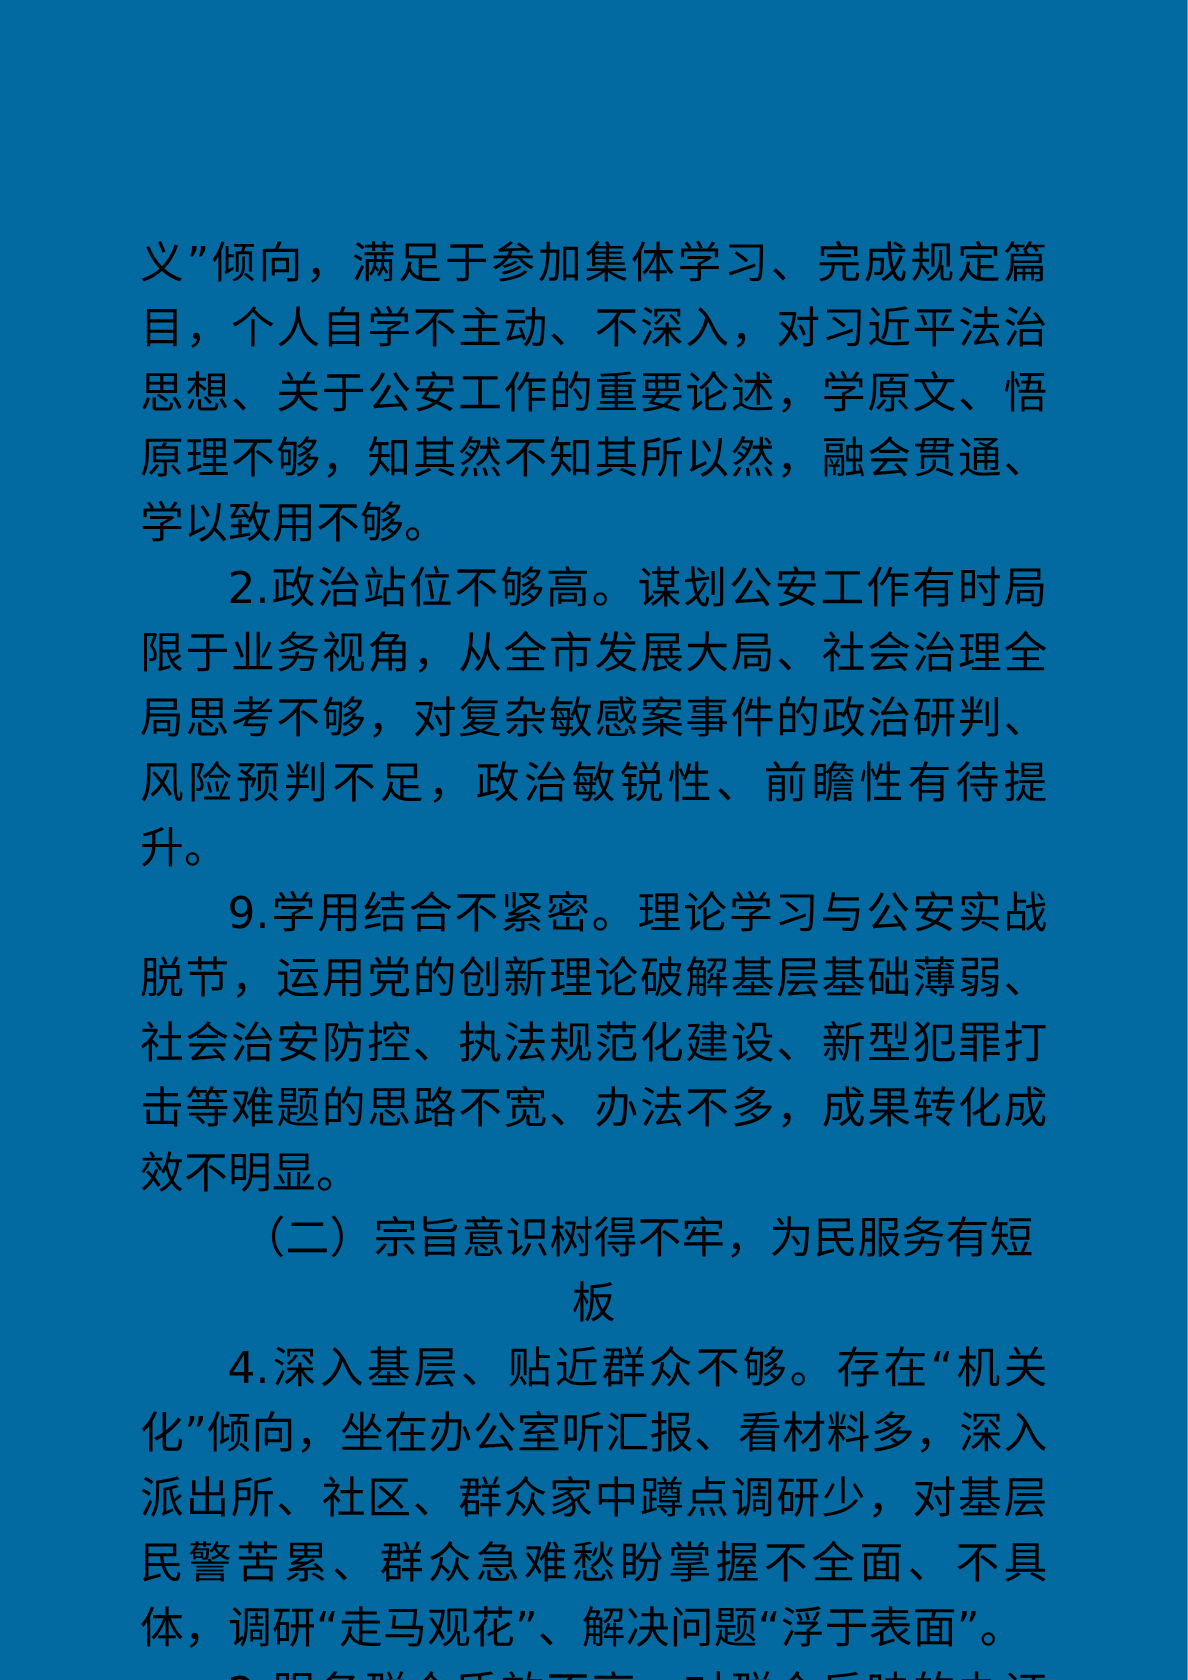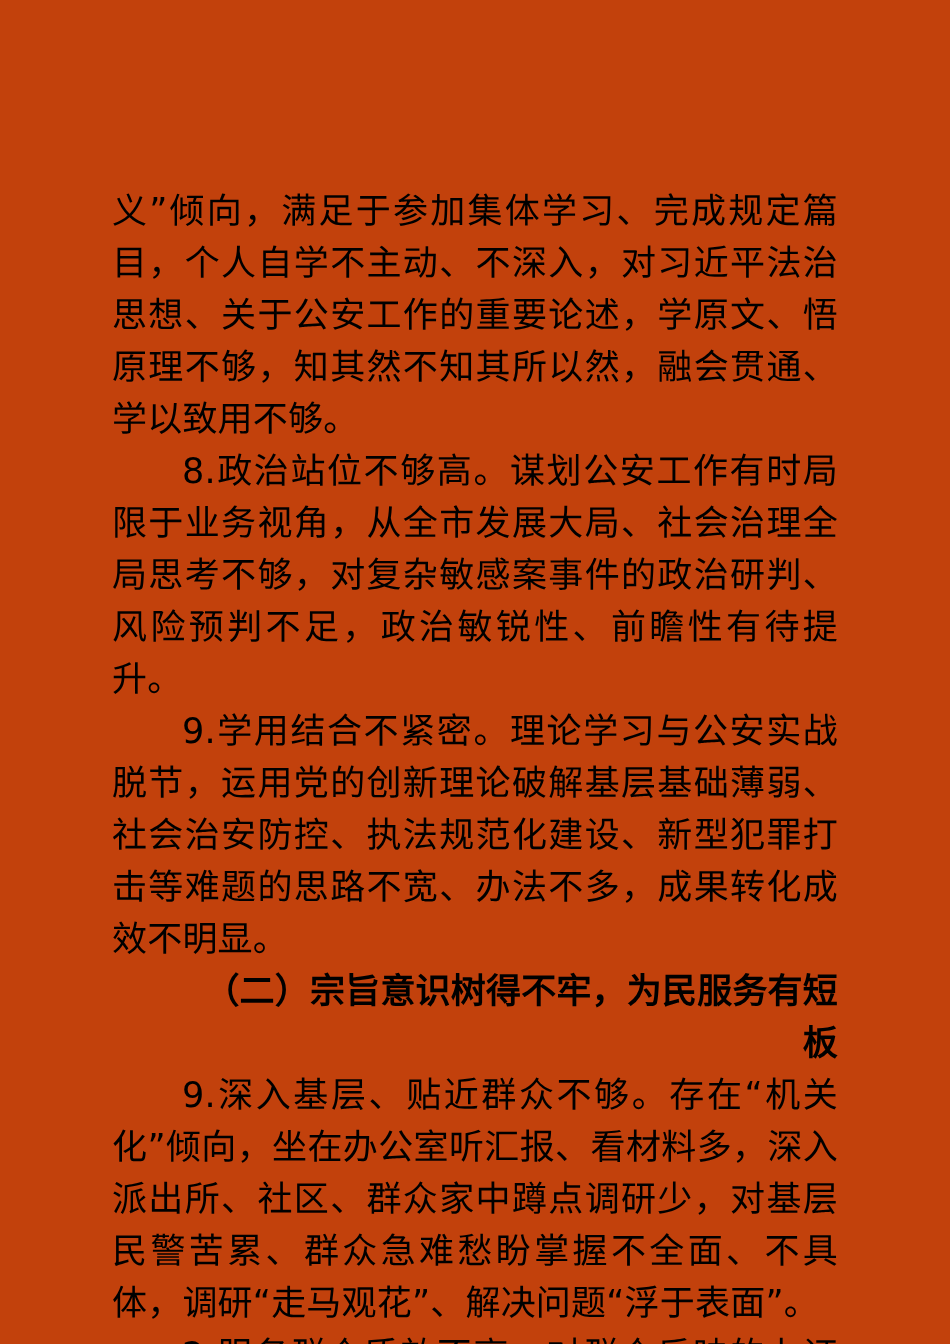--- a/index.html
+++ b/index.html
@@ -13,21 +13,21 @@
     background: #ffffff;
     font-family: "DejaVu Sans", "Liberation Sans", sans-serif;
     -webkit-font-smoothing: antialiased;
   }
 
   .page {
     position: relative;
     box-sizing: border-box;
     width: 950px;
     height: 1344px;
-    background: #c2410c;
+    background: #0369a1;
     padding: 185px 112px 0 112px;
   }
 
   .doc-body {
     width: 726px;
   }
 
   .para {
     margin: 0;
     color: #000000;
@@ -43,38 +43,38 @@
 
   .para.no-indent {
     text-indent: 0;
   }
 
   .heading {
     margin: 0;
     color: #000000;
     font-size: 35px;
     line-height: 52px;
-    font-weight: bold;
+    font-weight: normal;
     letter-spacing: 0.2px;
     text-indent: 70px;
-    text-align: right;
+    text-align: center;
   }
 </style>
 </head>
 <body>
 
 <div class="page">
   <div class="doc-body">
 
     <p class="para no-indent">义”倾向，满足于参加集体学习、完成规定篇目，个人自学不主动、不深入，对习近平法治思想、关于公安工作的重要论述，学原文、悟原理不够，知其然不知其所以然，融会贯通、学以致用不够。</p>
 
-    <p class="para">8.政治站位不够高。谋划公安工作有时局限于业务视角，从全市发展大局、社会治理全局思考不够，对复杂敏感案事件的政治研判、风险预判不足，政治敏锐性、前瞻性有待提升。</p>
+    <p class="para">2.政治站位不够高。谋划公安工作有时局限于业务视角，从全市发展大局、社会治理全局思考不够，对复杂敏感案事件的政治研判、风险预判不足，政治敏锐性、前瞻性有待提升。</p>
 
     <p class="para">9.学用结合不紧密。理论学习与公安实战脱节，运用党的创新理论破解基层基础薄弱、社会治安防控、执法规范化建设、新型犯罪打击等难题的思路不宽、办法不多，成果转化成效不明显。</p>
 
     <p class="heading">（二）宗旨意识树得不牢，为民服务有短板</p>
 
-    <p class="para">9.深入基层、贴近群众不够。存在“机关化”倾向，坐在办公室听汇报、看材料多，深入派出所、社区、群众家中蹲点调研少，对基层民警苦累、群众急难愁盼掌握不全面、不具体，调研“走马观花”、解决问题“浮于表面”。</p>
+    <p class="para">4.深入基层、贴近群众不够。存在“机关化”倾向，坐在办公室听汇报、看材料多，深入派出所、社区、群众家中蹲点调研少，对基层民警苦累、群众急难愁盼掌握不全面、不具体，调研“走马观花”、解决问题“浮于表面”。</p>
 
     <p class="para">2.服务群众质效不高。对群众反映的办证难、出警慢、执法不规范、电信网络诈骗防范等问题，统筹推进、跟踪问效不够，一些民生警务举措落地不实，群众获得感、安全感、满意度还有提升空间。</p>
 
   </div>
 </div>
 
 </body></html>

